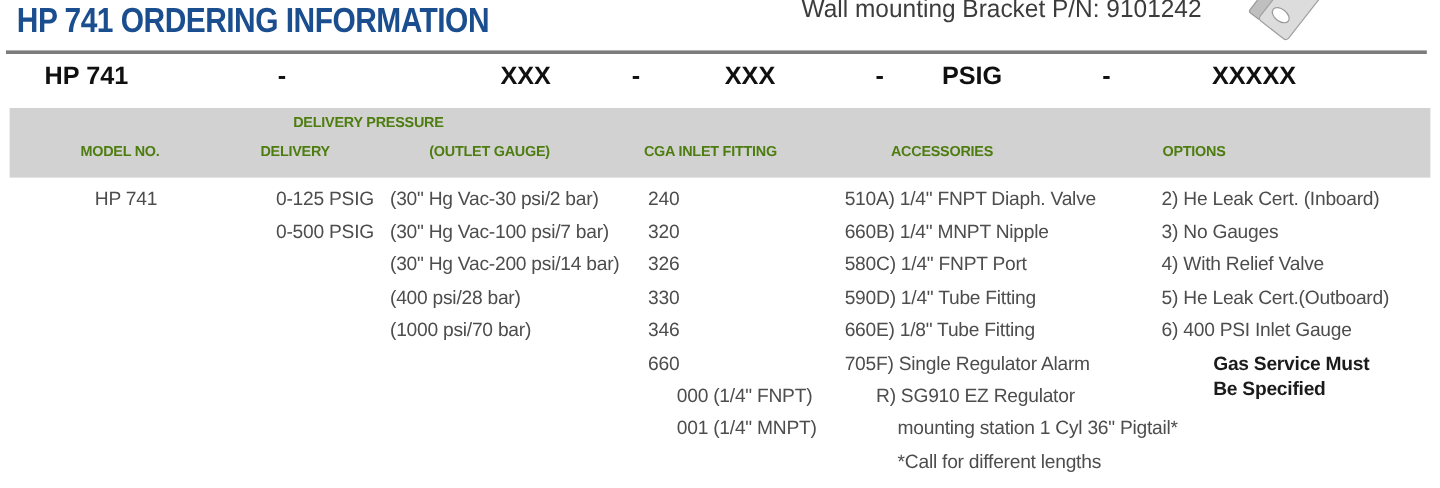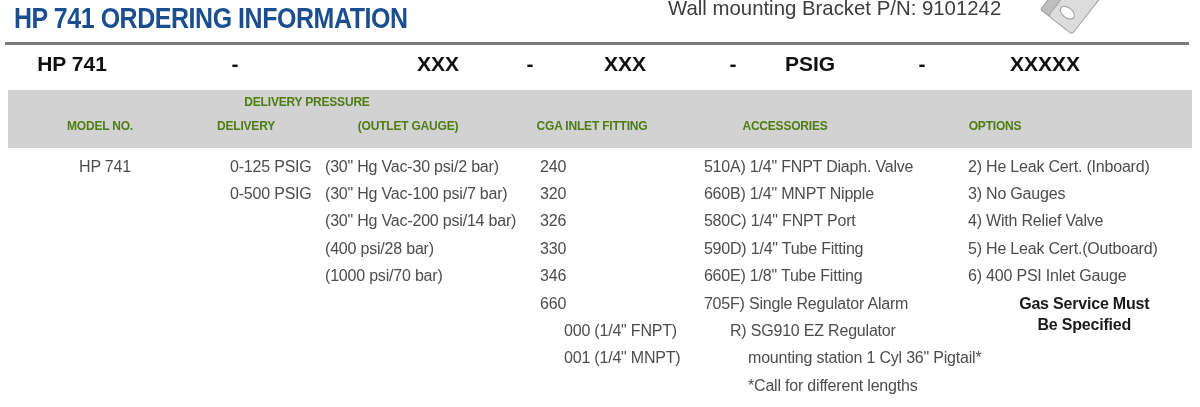--- a/index.html
+++ b/index.html
@@ -44,21 +44,21 @@
   .col-gauge   { left:325px; }
   .col-cga     { left:540px; width:190px; }
   .cga-pair span.c1 { display:inline-block; width:85px; text-align:left; }
   .cga-pair span.c2 { display:inline-block; width:105px; text-align:right; }
   .cga-wide { padding-left:24px; }
   .col-acc     { left:730px; }
   .acc-indent  { padding-left:18px; }
   .col-opt     { left:968px; }
   .opt-note {
     margin-left:43px; margin-top:3px; line-height:21px;
-    font-weight:bold; color:#1b1b1b;text-align:center;
+    font-weight:bold; color:#1b1b1b;
   }
 </style>
 </head>
 <body>
 
 <div class="page">
 
   <div class="title">HP 741 ORDERING INFORMATION</div>
 
   <div class="bracket-note">Wall mounting Bracket P/N: 9101242</div>

